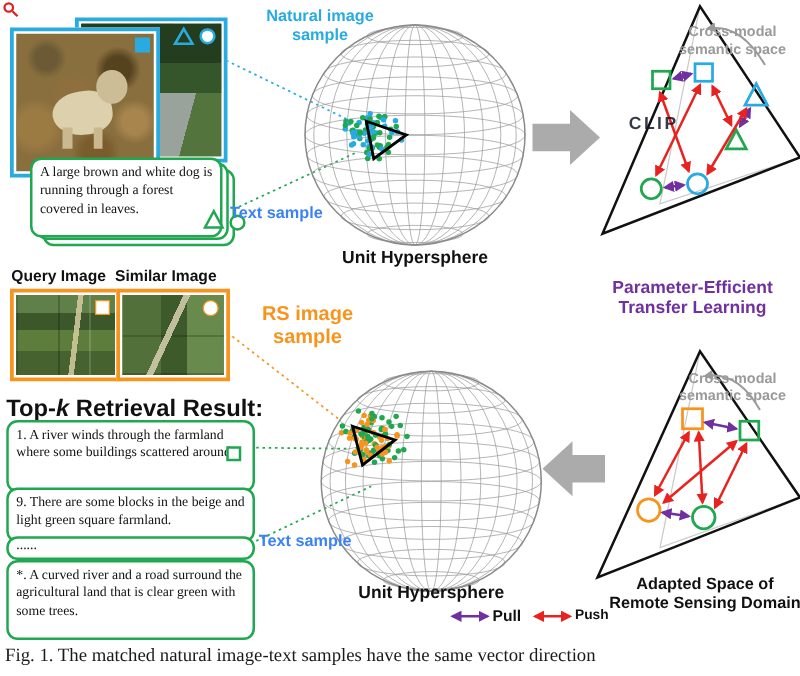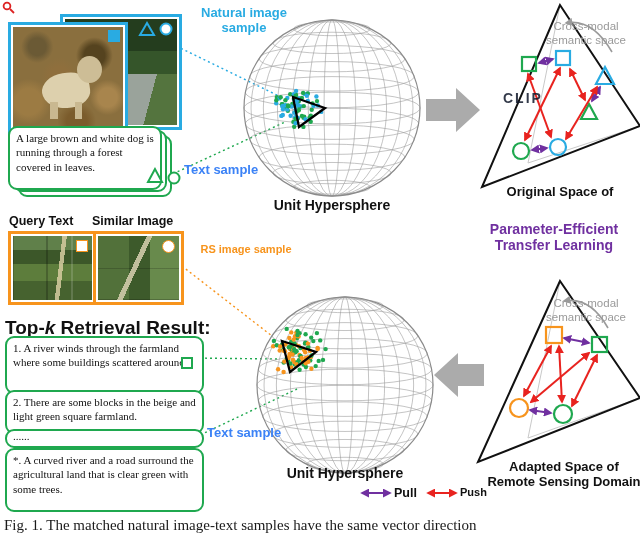--- a/index.html
+++ b/index.html
@@ -5,21 +5,21 @@
   html,body{margin:0;padding:0;background:#fff}
   #canvas{position:relative;width:640px;height:541px;background:#fff;overflow:hidden;font-family:"Liberation Sans",sans-serif;color:#111}
   #art{position:absolute;left:0;top:0;z-index:1}
   .abs{position:absolute;z-index:2}
   .lbl{font-weight:bold;line-height:1.15}
   .ctr{text-align:center}
   .cyan{color:#29ABE2}
   .green{color:#3b82f6}
   .orange{color:#F7941D}
   .purple{color:#7030A0}
-  .grayt{color:#9a9a9a;font-weight:normal}
+  .grayt{color:#9a9a9a;font-weight:bold}
   .frame{background:#fff;padding:2px;border:3px solid #29ABE2}
   .frame-o{border-color:#F7941D}
   .photo{position:relative;width:100%;height:100%;overflow:hidden}
   .gbox{border:2px solid #1FA84F;border-radius:9px;background:#fff;font-family:"Liberation Serif",serif;font-size:11px;line-height:1.3;padding:3px 6px;color:#111}
   .simplex{fill:none;stroke:#111;stroke-width:2}
   .hidden-edge{fill:none;stroke:#c9c9c9;stroke-width:1}
   .pull{stroke:#7030A0;stroke-width:2;marker-start:url(#mP);marker-end:url(#mP)}
   .push{stroke:#E8231F;stroke-width:2;marker-start:url(#mR);marker-end:url(#mR)}
   .curvearrow{fill:none;stroke:#9a9a9a;stroke-width:1.6;marker-end:url(#mG)}
   .blockarrow{fill:#ABABAB}
@@ -351,72 +351,71 @@
   <div class="abs frame" style="left:8px;top:22px;width:110px;height:110px">
     <div class="photo dog-photo">
       <div class="dog-part" style="left:26%;top:42%;width:44%;height:32%;border-radius:50% 45% 45% 55%;transform:rotate(-8deg)"></div>
       <div class="dog-part" style="left:58%;top:26%;width:23%;height:25%;border-radius:50%;background:#cdbd96"></div>
       <div class="dog-part" style="left:34%;top:68%;width:7%;height:16%;background:#c9b890"></div>
       <div class="dog-part" style="left:56%;top:68%;width:7%;height:16%;background:#c9b890"></div>
       <div class="abs" style="right:3px;top:3px;width:12px;height:12px;background:#29ABE2"></div>
     </div>
   </div>
 
-  <div class="abs lbl cyan ctr" style="left:190px;top:6px;width:108px;font-size:13px">Natural image sample</div>
-
-  <div class="abs" style="left:8px;top:126px;width:178px;height:66px">
+  <div class="abs lbl cyan ctr" style="left:202px;top:6px;width:108px;font-size:13px">Natural image sample</div>
+
+  <div class="abs" style="left:24px;top:126px;width:178px;height:66px">
     <div class="gbox abs" style="left:10px;top:9px;width:138px;height:52px"></div>
     <div class="gbox abs" style="left:5px;top:4px;width:138px;height:52px"></div>
     <div class="gbox abs" style="left:0;top:0;width:138px;min-height:54px">A large brown and white dog is running through a forest covered in leaves.</div>
     <svg class="abs" style="left:138px;top:40px" width="38" height="21">
       <polygon points="9,3 2,16 16,16" fill="#fff" stroke="#1FA84F" stroke-width="2"></polygon>
       <circle cx="28" cy="12" r="5.5" fill="#fff" stroke="#1FA84F" stroke-width="2"></circle>
     </svg>
   </div>
 
   <div class="abs lbl green" style="left:184px;top:163px;font-size:13px">Text sample</div>
 
   <div class="abs lbl ctr" style="left:252px;top:197px;width:160px;font-size:14px">Unit Hypersphere</div>
 
   <div class="abs grayt ctr" style="left:534px;top:20px;width:104px;font-size:11.5px;line-height:1.2">Cross-modal semantic space</div>
 
   <div class="abs lbl" style="left:503px;top:90px;font-size:14px;letter-spacing:2px;color:#0f172a;opacity:.85">CLIP</div>
 
   <div class="abs lbl ctr" style="left:480px;top:185px;width:160px;font-size:13px">
-    <div>Original Space of</div>
   </div>
 
   <div class="abs lbl purple ctr" style="left:468px;top:221px;width:172px;font-size:14px">
     <div>Parameter-Efficient</div>
     <div>Transfer Learning</div>
   </div>
 
-  <div class="abs lbl" style="left:9px;top:214px;font-size:12.5px">Query Text</div>
+  <div class="abs lbl" style="left:9px;top:214px;font-size:12.5px">Query Image</div>
   <div class="abs lbl" style="left:92px;top:214px;font-size:12.5px">Similar Image</div>
 
   <div class="abs frame frame-o" style="left:8px;top:231px;width:79px;height:64px">
     <div class="photo aerial-a">
       <div class="abs" style="right:4px;top:4px;width:10px;height:10px;background:#fff;border:1.5px solid #F7941D"></div>
     </div>
   </div>
   <div class="abs frame frame-o" style="left:93px;top:231px;width:81px;height:64px">
     <div class="photo aerial-b">
       <div class="abs" style="right:4px;top:4px;width:11px;height:11px;background:#fff;border:1.5px solid #F7941D;border-radius:50%"></div>
     </div>
   </div>
 
-  <div class="abs lbl orange ctr" style="left:198px;top:243px;width:96px;font-size:11px">RS image sample</div>
+  <div class="abs lbl orange ctr" style="left:198px;top:243px;width:96px;font-size:16px">RS image sample</div>
 
   <div class="abs lbl" style="left:5px;top:317px;font-size:19px"><span>Top-</span><span style="font-style:italic">k</span><span> Retrieval Result:</span></div>
 
   <div class="gbox abs" style="left:5px;top:336px;width:183px;min-height:48px">1. A river winds through the farmland where some buildings scattered around.</div>
   <svg class="abs" style="left:180px;top:356px" width="15" height="15">
     <rect x="2" y="2" width="10" height="10" fill="#fff" stroke="#1FA84F" stroke-width="2"></rect>
   </svg>
-  <div class="gbox abs" style="left:5px;top:390px;width:183px;min-height:34px">2. There are some blocks in the beige and light green square farmland.</div>
+  <div class="gbox abs" style="left:5px;top:390px;width:183px;min-height:34px">9. There are some blocks in the beige and light green square farmland.</div>
   <div class="gbox abs" style="left:5px;top:429px;width:183px;height:15px;padding:0 6px;line-height:10px">......</div>
   <div class="gbox abs" style="left:5px;top:448px;width:183px;min-height:54px">*. A curved river and a road surround the agricultural land that is clear green with some trees.</div>
 
   <div class="abs lbl green" style="left:207px;top:426px;font-size:13px">Text sample</div>
 
   <div class="abs lbl ctr" style="left:265px;top:465px;width:160px;font-size:14px">Unit Hypersphere</div>
 
   <div class="abs grayt ctr" style="left:534px;top:297px;width:104px;font-size:11.5px;line-height:1.2">Cross-modal semantic space</div>
 
   <div class="abs lbl ctr" style="left:486px;top:460px;width:156px;font-size:13px">

